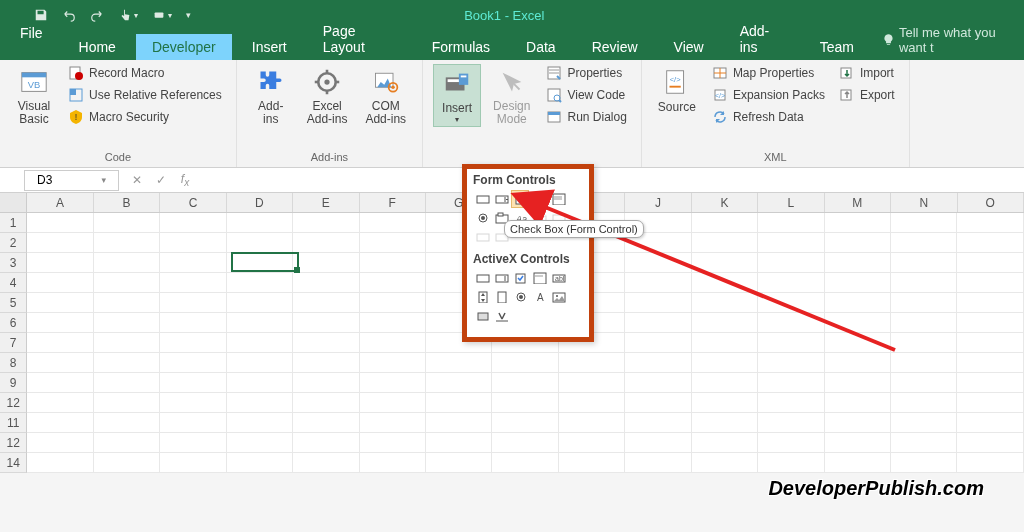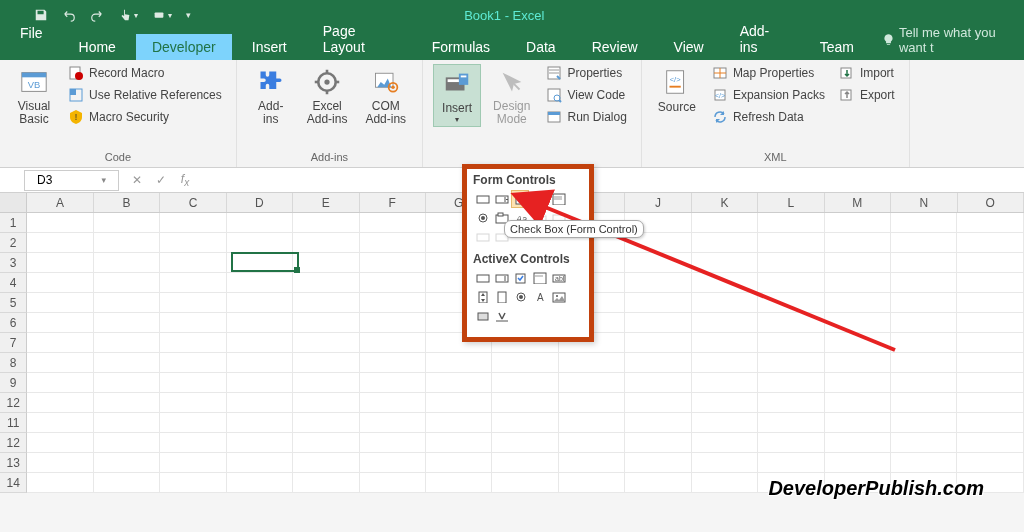--- a/index.html
+++ b/index.html
@@ -575,38 +575,20 @@
         <div class="cell"></div>
         <div class="cell"></div>
         <div class="cell"></div>
         <div class="cell"></div>
         <div class="cell"></div>
         <div class="cell"></div>
         <div class="cell"></div>
         <div class="cell"></div>
       </div>
       <div class="row">
-        <div class="rowhead">13</div>
-        <div class="cell"></div>
-        <div class="cell"></div>
-        <div class="cell"></div>
-        <div class="cell"></div>
-        <div class="cell"></div>
-        <div class="cell"></div>
-        <div class="cell"></div>
-        <div class="cell"></div>
-        <div class="cell"></div>
-        <div class="cell"></div>
-        <div class="cell"></div>
-        <div class="cell"></div>
-        <div class="cell"></div>
-        <div class="cell"></div>
-        <div class="cell"></div>
-      </div>
-      <div class="row">
         <div class="rowhead">14</div>
         <div class="cell"></div>
         <div class="cell"></div>
         <div class="cell"></div>
         <div class="cell"></div>
         <div class="cell"></div>
         <div class="cell"></div>
         <div class="cell"></div>
         <div class="cell"></div>
         <div class="cell"></div>

